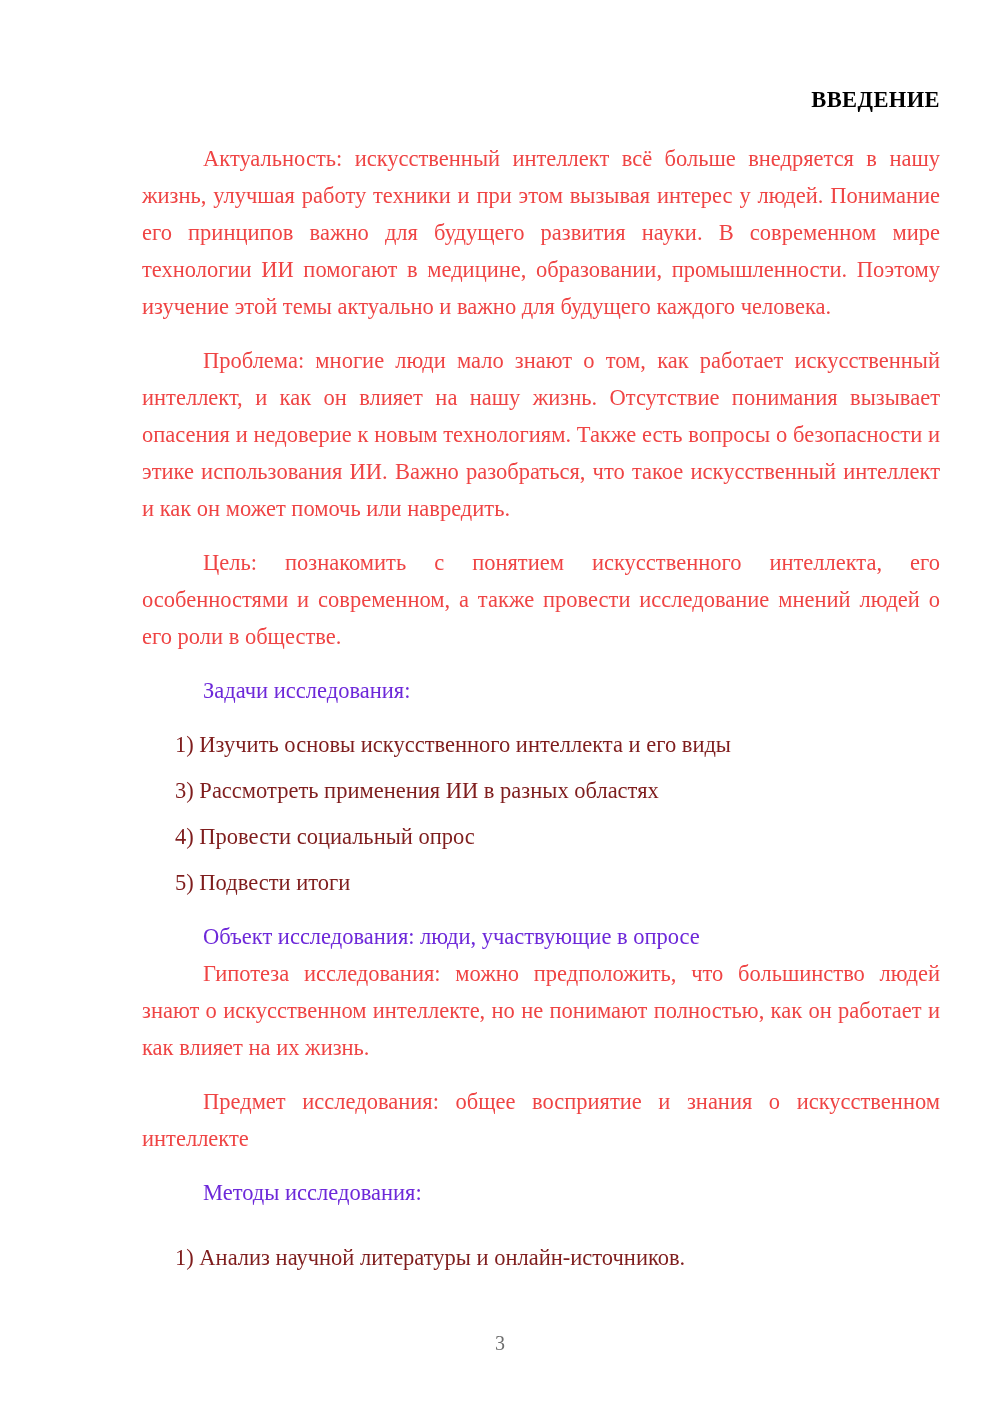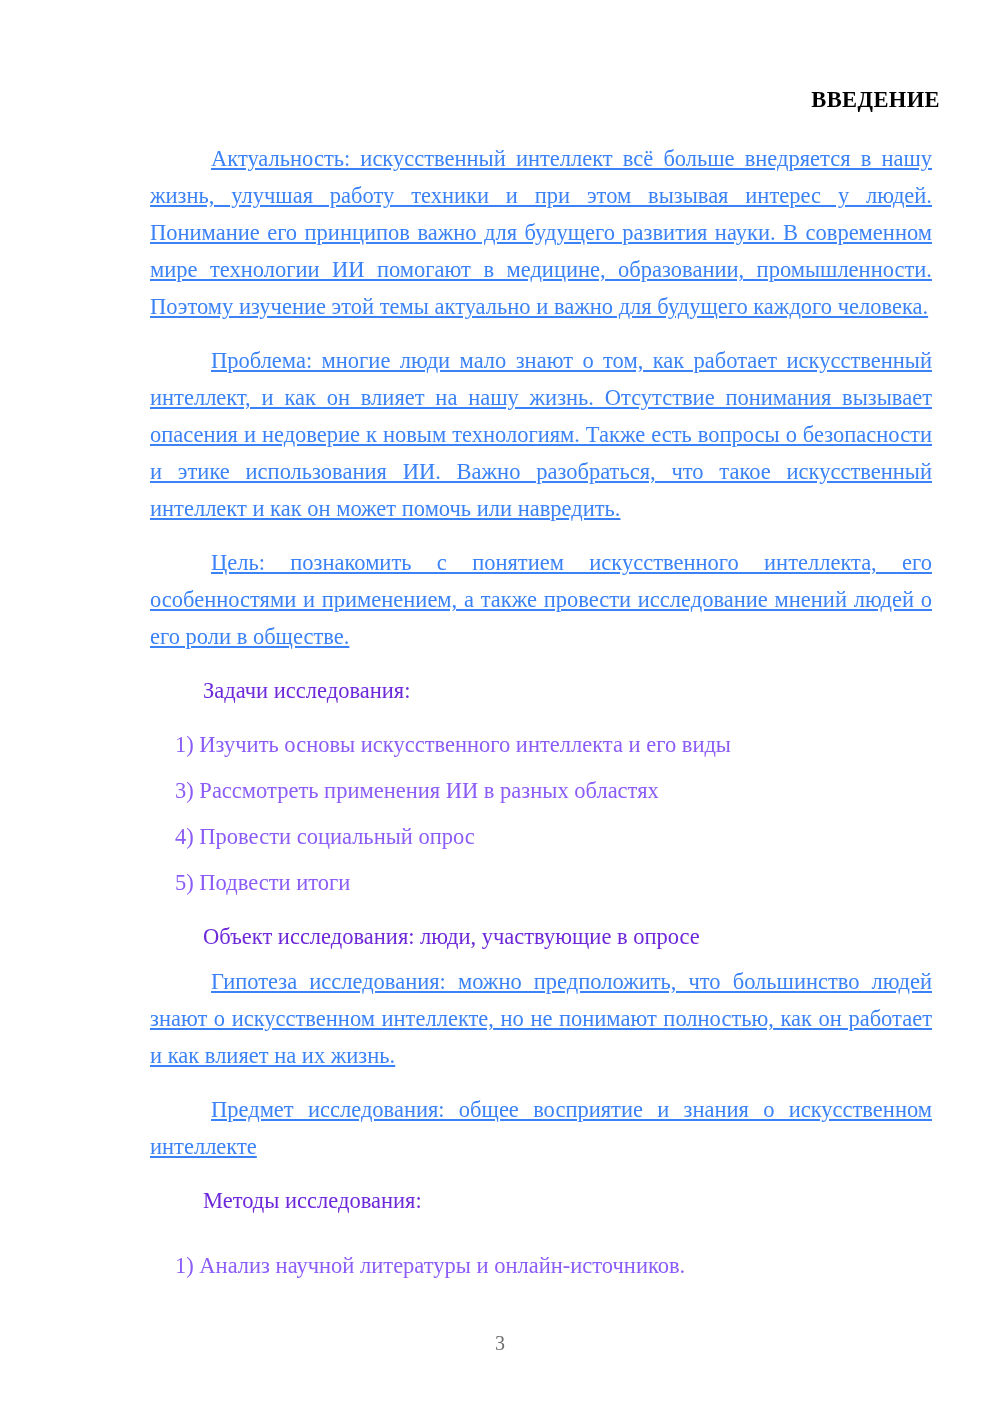--- a/index.html
+++ b/index.html
@@ -42,24 +42,23 @@
     line-height: 1.25;
     color: #000000;
   }
 
   .para {
     font-size: 22.5px;
     line-height: 37px;
     text-align: justify;
     text-justify: inter-word;
     text-indent: 61px;
-    margin: 8px;
-    color: #3b82f6;
+    margin: 0;
+    color: #ef4444;
     hyphens: none;
-    text-decoration: underline;
   }
 
   .para.first-after-title {
     margin-top: 26px;
   }
 
   .para + .para {
     margin-top: 17px;
   }
 
@@ -81,21 +80,21 @@
     margin: 17px 0 0 0;
     padding: 0;
   }
 
   .num-list li {
     font-size: 22.5px;
     line-height: 37px;
     text-align: left;
     margin: 0 0 0 33px;
     padding: 0;
-    color: #8b5cf6;
+    color: #7f1d1d;
   }
 
   .num-list li + li {
     margin-top: 9px;
   }
 
   .num-list.methods {
     margin-top: 28px;
   }
 
@@ -115,21 +114,21 @@
 
 <div class="page">
   <div class="content">
 
     <h1 class="doc-title">ВВЕДЕНИЕ</h1>
 
     <p class="para first-after-title">Актуальность: искусственный интеллект всё больше внедряется в нашу жизнь, улучшая работу техники и при этом вызывая интерес у людей. Понимание его принципов важно для будущего развития науки. В современном мире технологии ИИ помогают в медицине, образовании, промышленности. Поэтому изучение этой темы актуально и важно для будущего каждого человека.</p>
 
     <p class="para">Проблема: многие люди мало знают о том, как работает искусственный интеллект, и как он влияет на нашу жизнь. Отсутствие понимания вызывает опасения и недоверие к новым технологиям. Также есть вопросы о безопасности и этике использования ИИ. Важно разобраться, что такое искусственный интеллект и как он может помочь или навредить.</p>
 
-    <p class="para">Цель: познакомить с понятием искусственного интеллекта, его особенностями и применением, а также провести исследование мнений людей о его роли в обществе.</p>
+    <p class="para">Цель: познакомить с понятием искусственного интеллекта, его особенностями и современном, а также провести исследование мнений людей о его роли в обществе.</p>
 
     <p class="label-line">Задачи исследования:</p>
 
     <ol class="num-list">
       <li>1) Изучить основы искусственного интеллекта и его виды</li>
       <li>3) Рассмотреть применения ИИ в разных областях</li>
       <li>4) Провести социальный опрос</li>
       <li>5) Подвести итоги</li>
     </ol>
 

